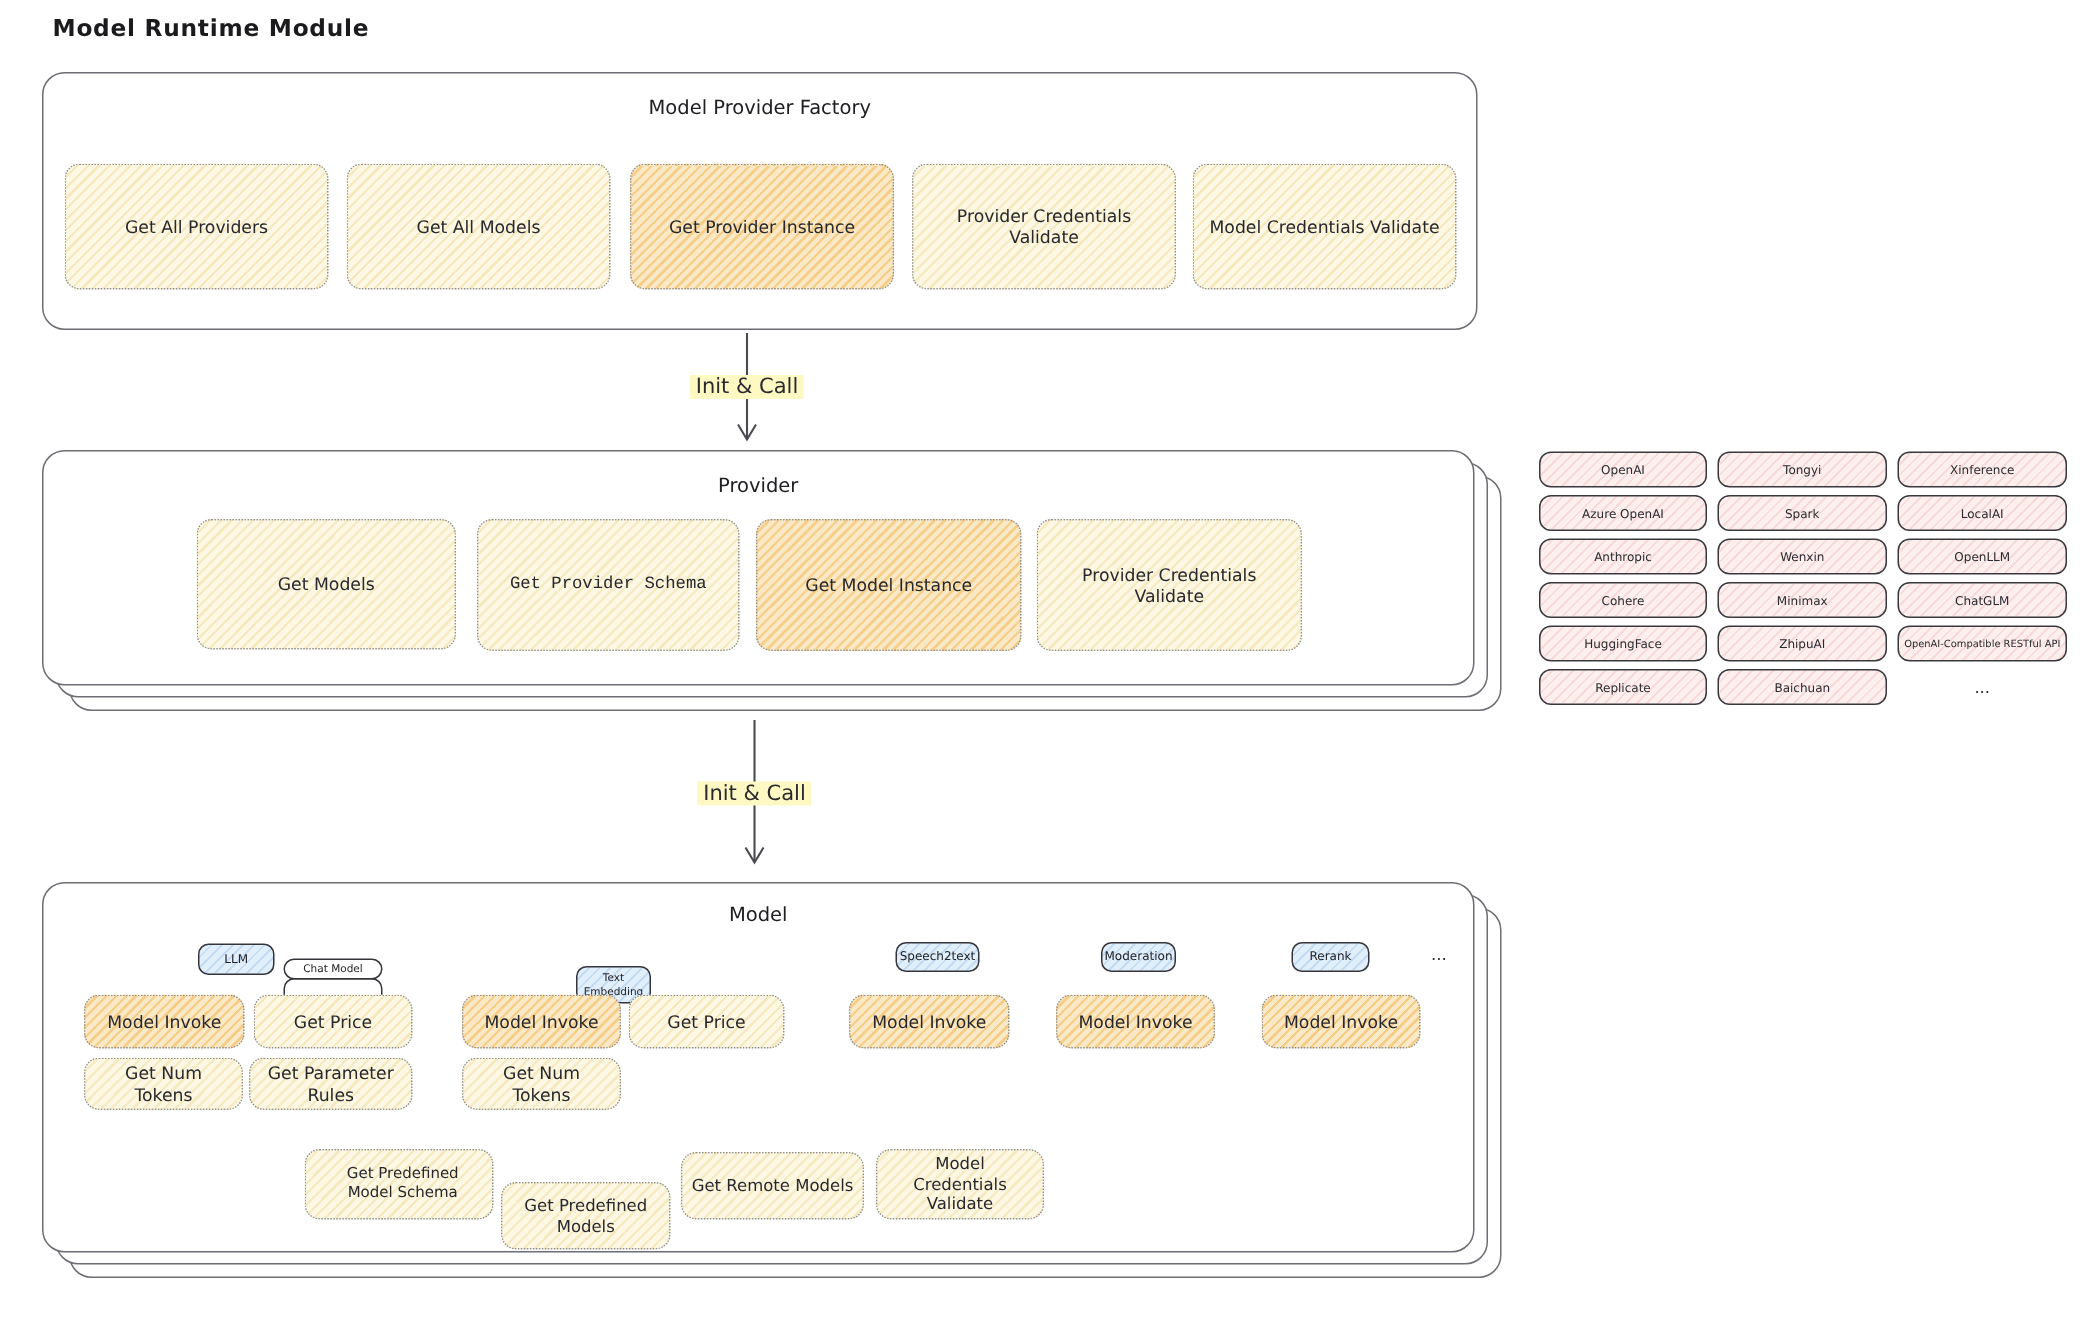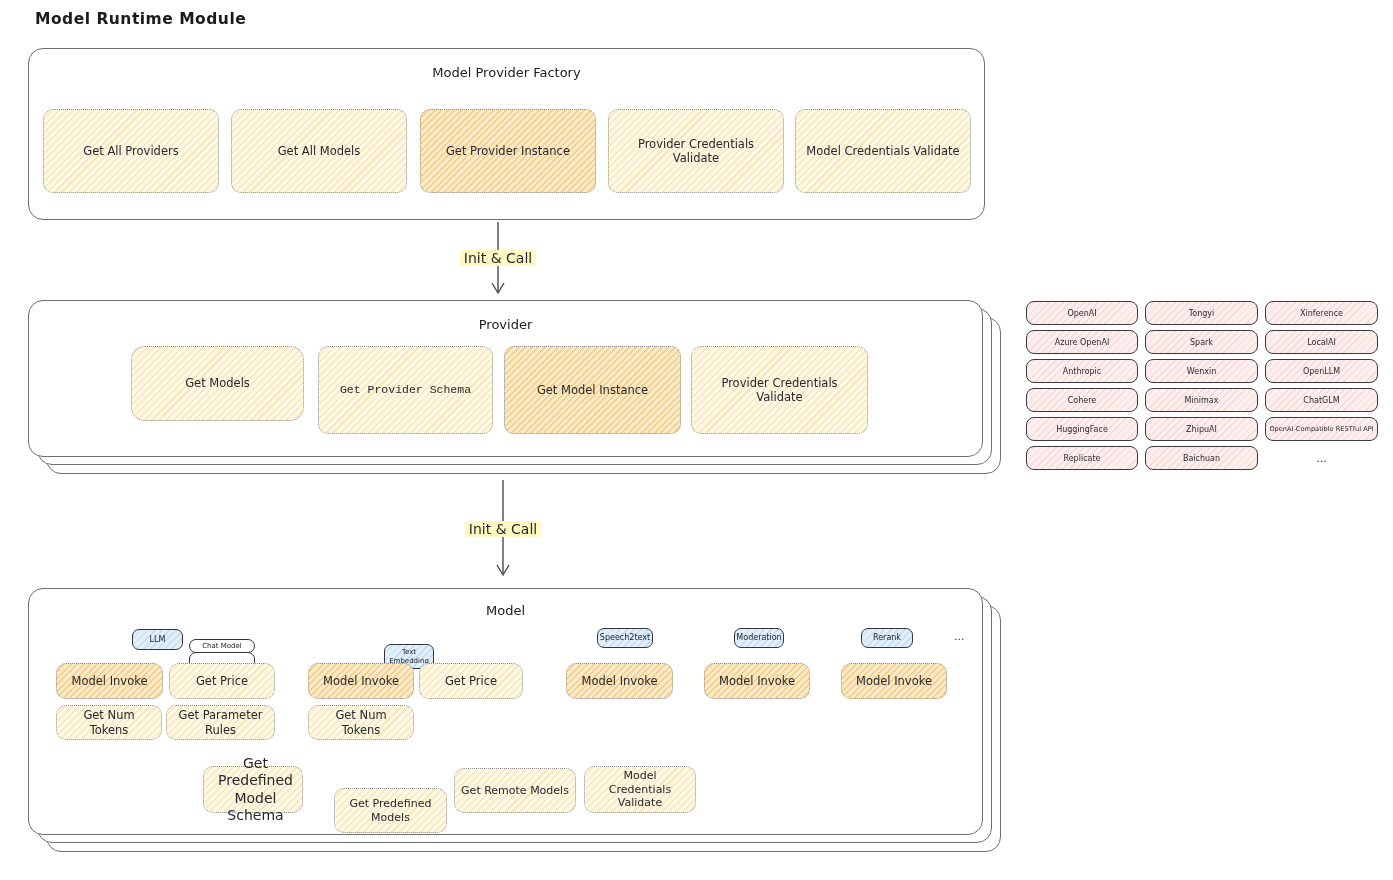--- a/index.html
+++ b/index.html
@@ -93,21 +93,21 @@
   <svg class="arrow" style="left:488px; top:222px;" width="20" height="76">
     <line x1="10" y1="0" x2="10" y2="70"></line>
     <polyline points="4,61 10,71 16,61"></polyline>
   </svg>
   <div class="arrow-label" style="left:498px; top:250px;">Init &amp; Call</div>
 
   <div class="container-box" style="left:46px; top:317px; width:955px; height:157px;"></div>
   <div class="container-box" style="left:37px; top:308px; width:955px; height:157px;"></div>
   <div class="container-box" style="left:28px; top:300px; width:955px; height:157px;">
     <div class="container-title">Provider</div>
-    <div class="method" style="left:102px; top:45px; width:173px; height:75px;border-radius:14px;">Get Models</div>
+    <div class="method" style="left:102px; top:45px; width:173px; height:87px;">Get Models</div>
     <div class="method" style="left:289px; top:45px; width:175px; height:88px;font-family:Liberation Mono, monospace;">Get Provider Schema</div>
     <div class="method orange" style="left:475px; top:45px; width:177px; height:88px;">Get Model Instance</div>
     <div class="method" style="left:662px; top:45px; width:177px; height:88px;">Provider Credentials Validate</div>
   </div>
 
   <div class="providers-grid">
     <div class="pink-item">OpenAI</div>
     <div class="pink-item">Tongyi</div>
     <div class="pink-item">Xinference</div>
     <div class="pink-item">Azure OpenAI</div>
@@ -152,19 +152,19 @@
     <div class="method orange" style="left:279px; top:74px; width:106px; height:36px;">Model Invoke</div>
     <div class="method" style="left:390px; top:74px; width:104px; height:36px;">Get Price</div>
     <div class="method orange" style="left:537px; top:74px; width:107px; height:36px;">Model Invoke</div>
     <div class="method orange" style="left:675px; top:74px; width:106px; height:36px;">Model Invoke</div>
     <div class="method orange" style="left:812px; top:74px; width:106px; height:36px;">Model Invoke</div>
 
     <div class="method" style="left:27px; top:116px; width:106px; height:35px;">Get Num Tokens</div>
     <div class="method" style="left:137px; top:116px; width:109px; height:35px;">Get Parameter Rules</div>
     <div class="method" style="left:279px; top:116px; width:106px; height:35px;">Get Num Tokens</div>
 
-    <div class="method" style="left:174px; top:177px; width:100px; height:47px; font-size:14px;padding-left:11px;">Get Predefined Model Schema</div>
+    <div class="method" style="left:174px; top:177px; width:126px; height:47px; font-size:10px;padding-left:11px;">Get Predefined Model Schema</div>
     <div class="method" style="left:305px; top:179px; width:113px; height:45px; font-size:11px;margin-top:20px;">Get Predefined Models</div>
     <div class="method" style="left:425px; top:179px; width:122px; height:45px; font-size:11px;">Get Remote Models</div>
     <div class="method" style="left:555px; top:177px; width:112px; height:47px; font-size:11px;">Model Credentials Validate</div>
   </div>
 
 </div>
 
 </body></html>

